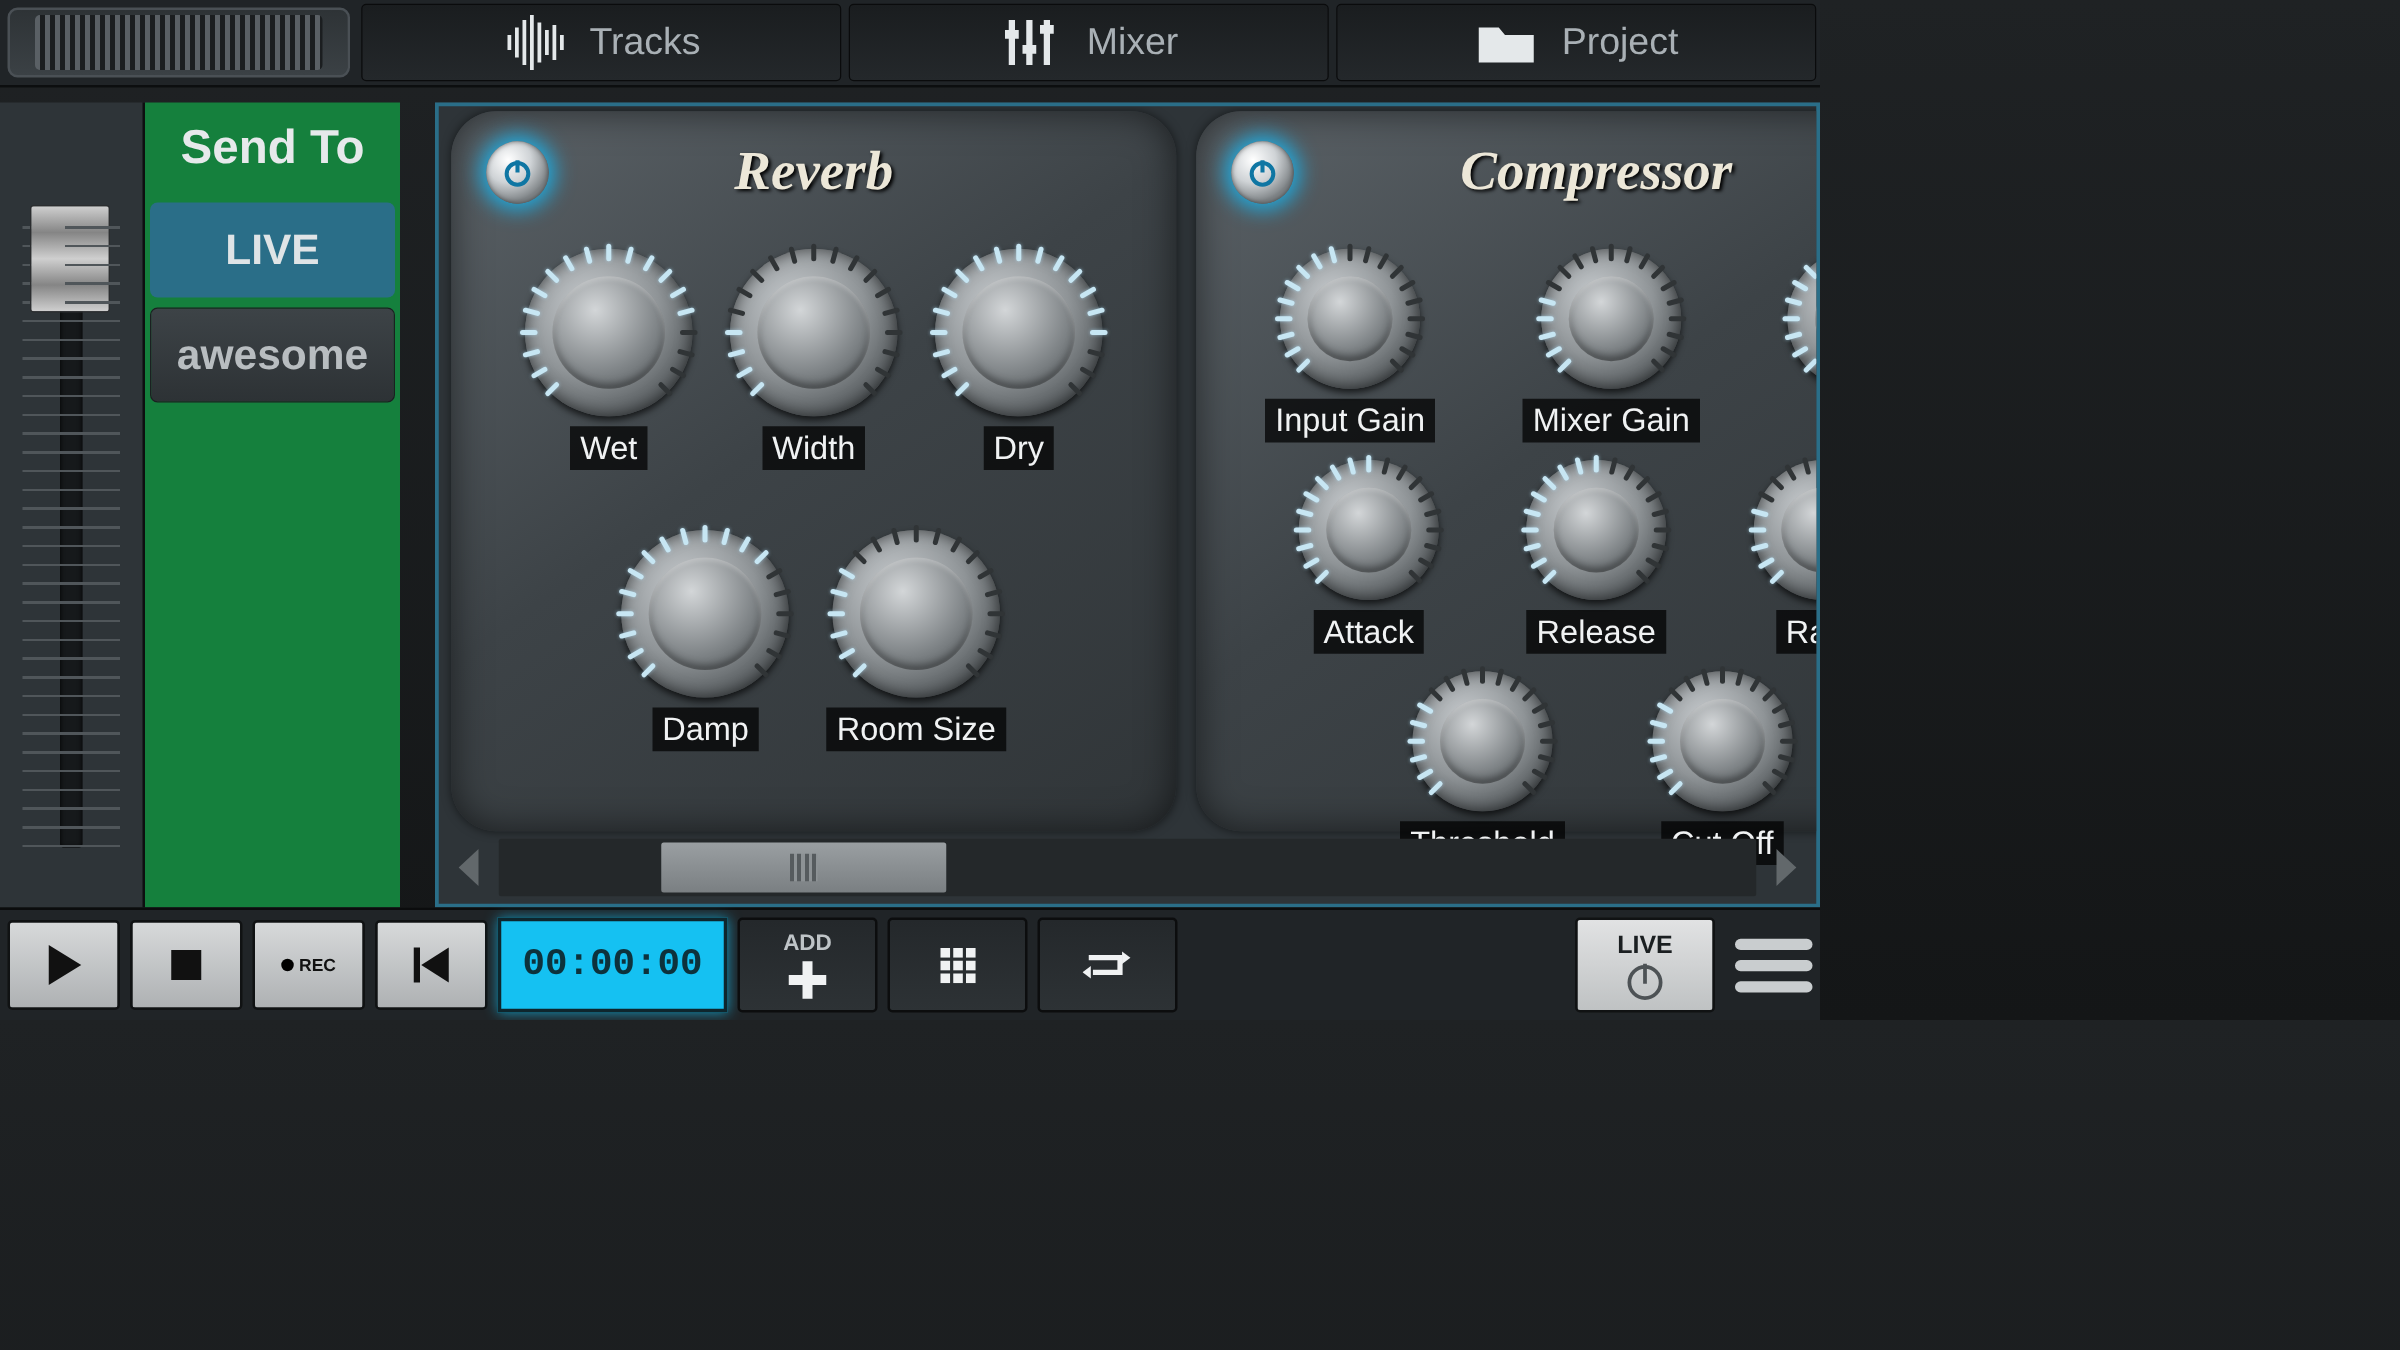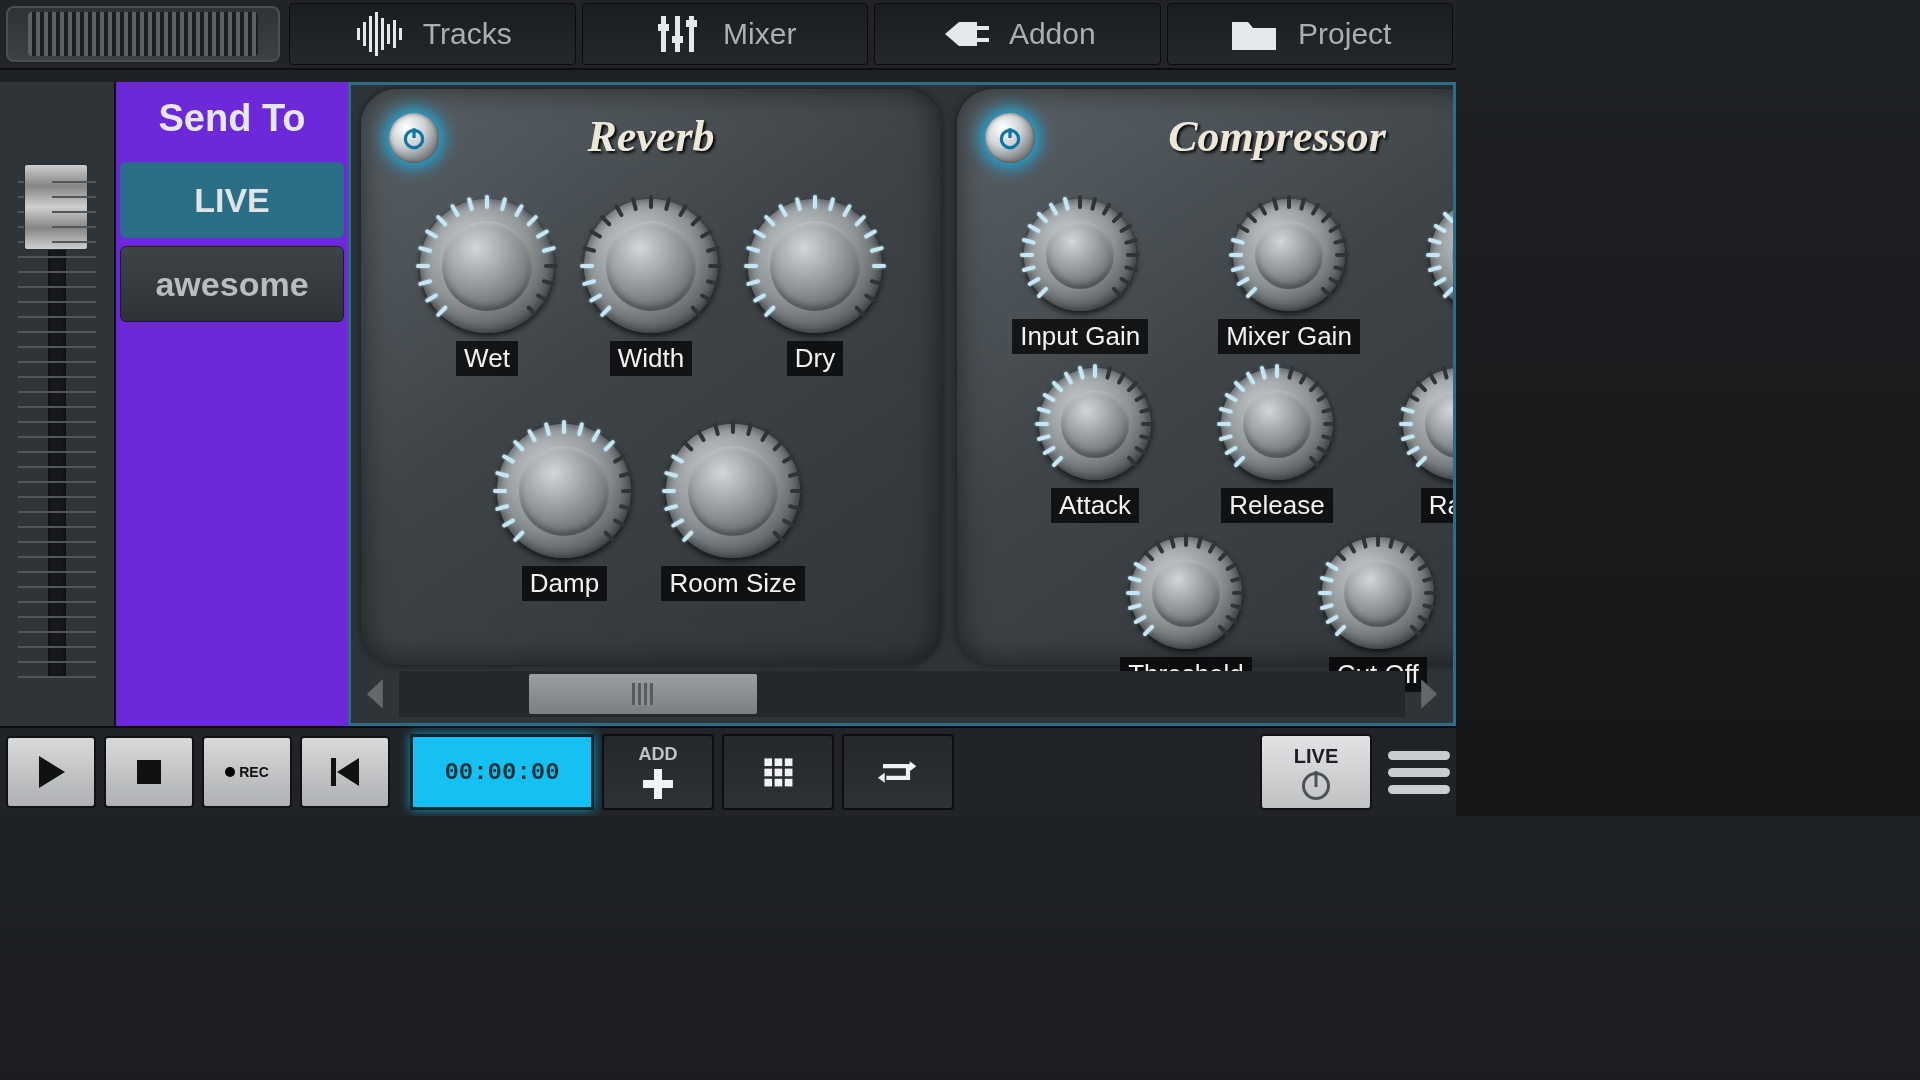--- a/index.html
+++ b/index.html
@@ -54,22 +54,22 @@
   }
   .fader-track:before{left:-30px}.fader-track:after{right:-30px}
   .fader-handle{
     position:absolute;left:-24px;width:64px;height:86px;top:-4px;
     background:linear-gradient(180deg,#cfcfcf,#858585,#cfcfcf,#858585,#cfcfcf);
     border:1px solid #2b2d2f;border-radius:3px;cursor:grab;
   }
 
   
   .sendcol{
-    position:absolute;top:82px;left:116px;bottom:90px;width:232px;
-    background:#6d28d9;
+    position:absolute;top:82px;left:116px;bottom:90px;width:204px;
+    background:#15803d;
   }
   .sendcol-title{
     height:72px;display:flex;align-items:center;justify-content:center;
     color:#e6e9eb;font-size:38px;font-weight:700;
   }
   .sendcol-item{
     margin:8px 4px;height:76px;border-radius:6px;display:flex;align-items:center;justify-content:center;
     font-size:34px;font-weight:700;color:#dfe4e6;cursor:pointer;
   }
   .sendcol-item.active{background:#2a6e88;}
@@ -135,23 +135,22 @@
   .tbtn{
     width:90px;height:72px;background:linear-gradient(180deg,#d7d9da,#aeb1b3);
     border-radius:4px;border:2px solid #101213;display:flex;align-items:center;justify-content:center;cursor:pointer;
   }
   .tbtn svg{width:40px;height:40px;fill:#111;}
   .rec-label{font-weight:700;color:#111;font-size:14px;display:flex;align-items:center;gap:4px;}
   .rec-label:before{content:"";width:10px;height:10px;border-radius:50%;background:#000;}
   .tc{
     width:184px;height:76px;background:#15c1f2;border:3px solid #0e262d;
     display:flex;align-items:center;justify-content:center;color:#0d323c;
-    font-family:"Courier New",monospace;font-weight:700;font-size:24px;
+    font-family:"Courier New",monospace;font-weight:700;font-size:30px;
     box-shadow:0 0 10px rgba(21,193,242,.7);
-    margin-left:12px;
   }
   .darkbtn{
     width:112px;height:76px;background:linear-gradient(180deg,#24282b,#2d3235);border:2px solid #0c0d0e;
     border-radius:4px;display:flex;flex-direction:column;align-items:center;justify-content:center;gap:2px;
     color:#bfc4c7;font-size:18px;font-weight:600;cursor:pointer;
   }
   .darkbtn.noicon{justify-content:center;}
   .darkbtn svg{width:40px;height:34px;fill:#f0f2f3;}
   .spacer{flex:1;}
   .livebtn{
@@ -196,30 +195,20 @@
           <rect x="22" y="6" width="5" height="36"></rect>
           <rect x="36" y="6" width="5" height="36"></rect>
           <rect x="5" y="14" width="11" height="7"></rect>
           <rect x="19" y="26" width="11" height="7"></rect>
           <rect x="33" y="10" width="11" height="7"></rect>
         </g>
       </svg>
     <span>Mixer</span>
   </div>
 
-  <div class="nav-tab">
-    <svg class="nav-icon" viewBox="0 0 52 48">
-        <g>
-          <path d="M20 12h18v24H20L6 24z"></path>
-          <rect x="38" y="16" width="12" height="4"></rect>
-          <rect x="38" y="28" width="12" height="4"></rect>
-        </g>
-      </svg>
-    <span>Addon</span>
-  </div>
 
   <div class="nav-tab">
     <svg class="nav-icon" viewBox="0 0 52 48">
         <path d="M4 12h16l5 6h23v22H4z"></path>
       </svg>
     <span>Project</span>
   </div>
 </div>
 
 <div class="fader-strip">

